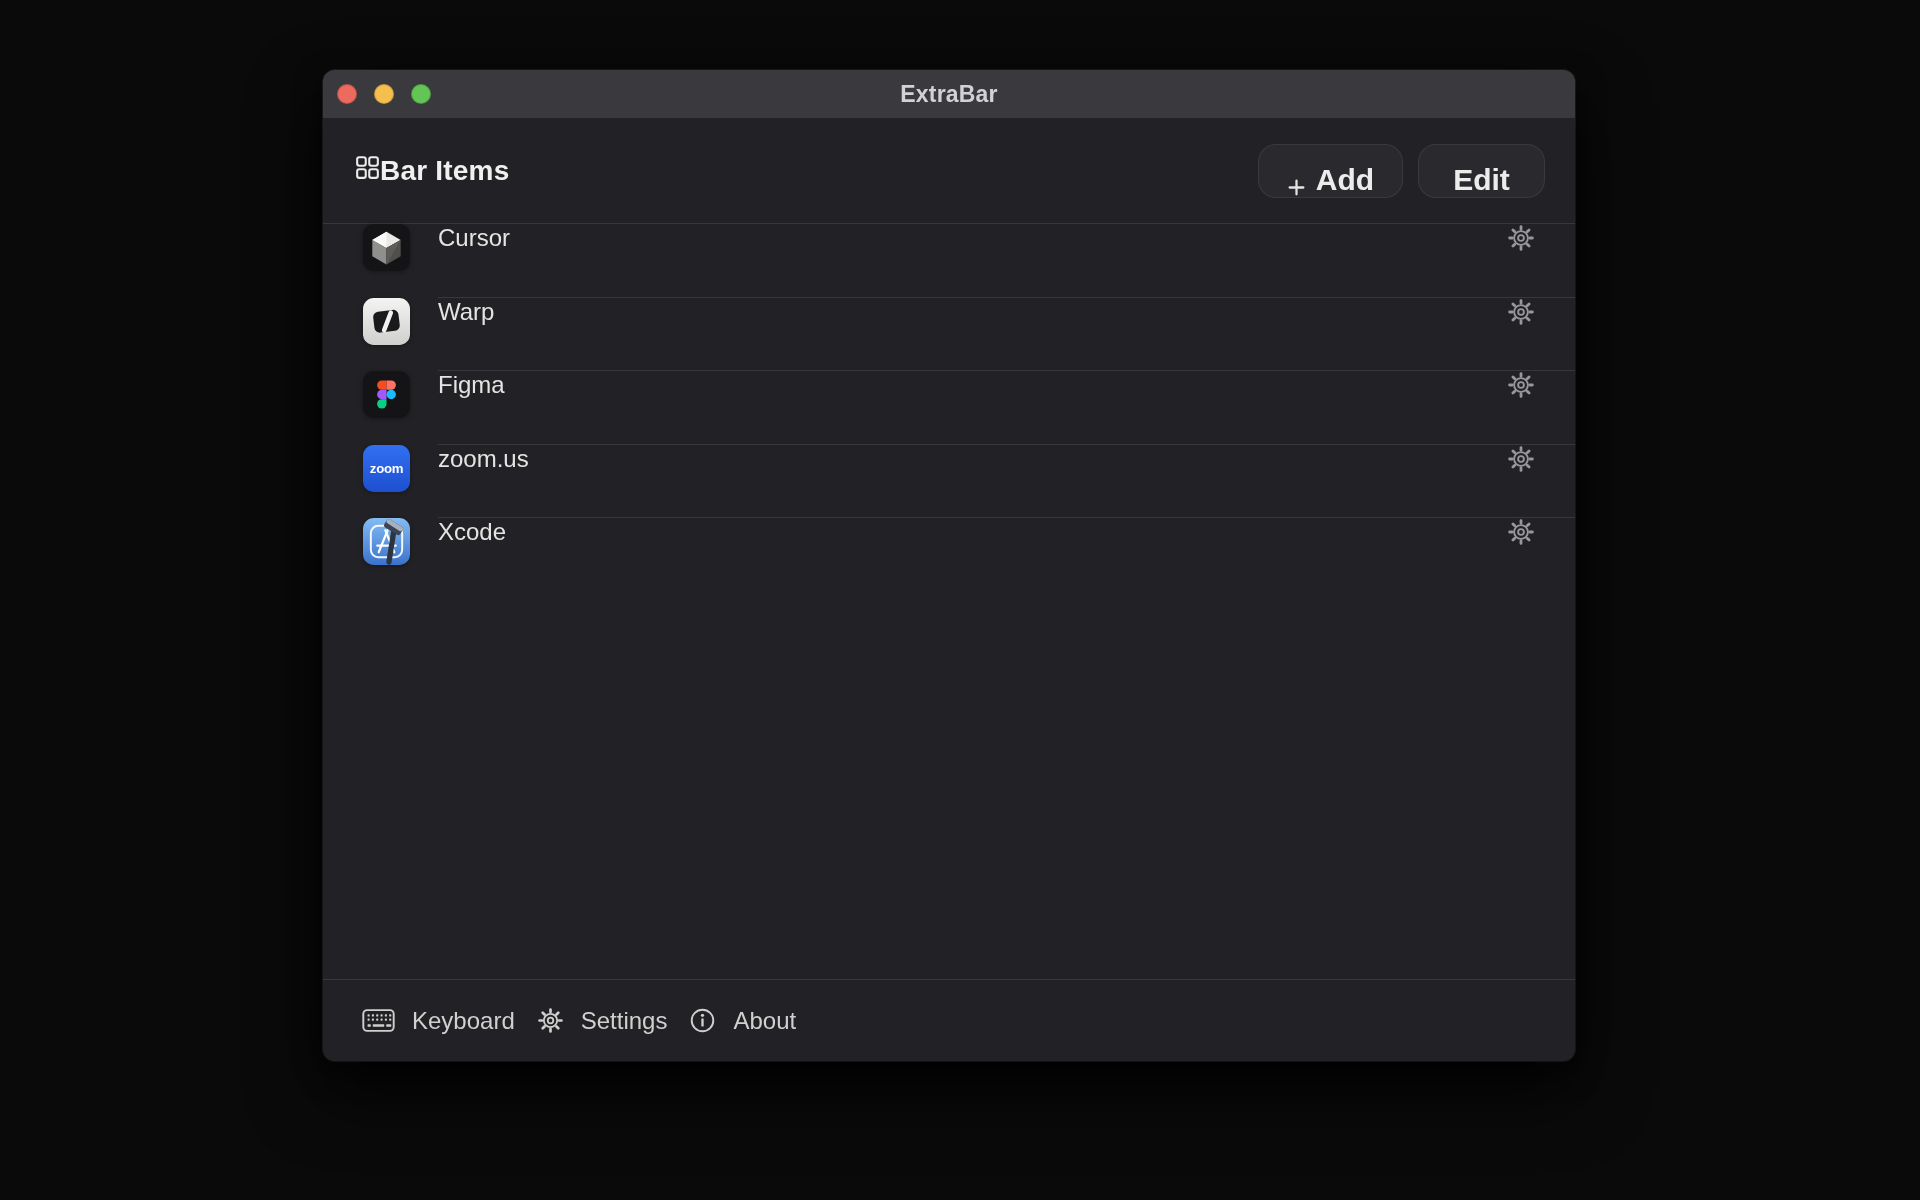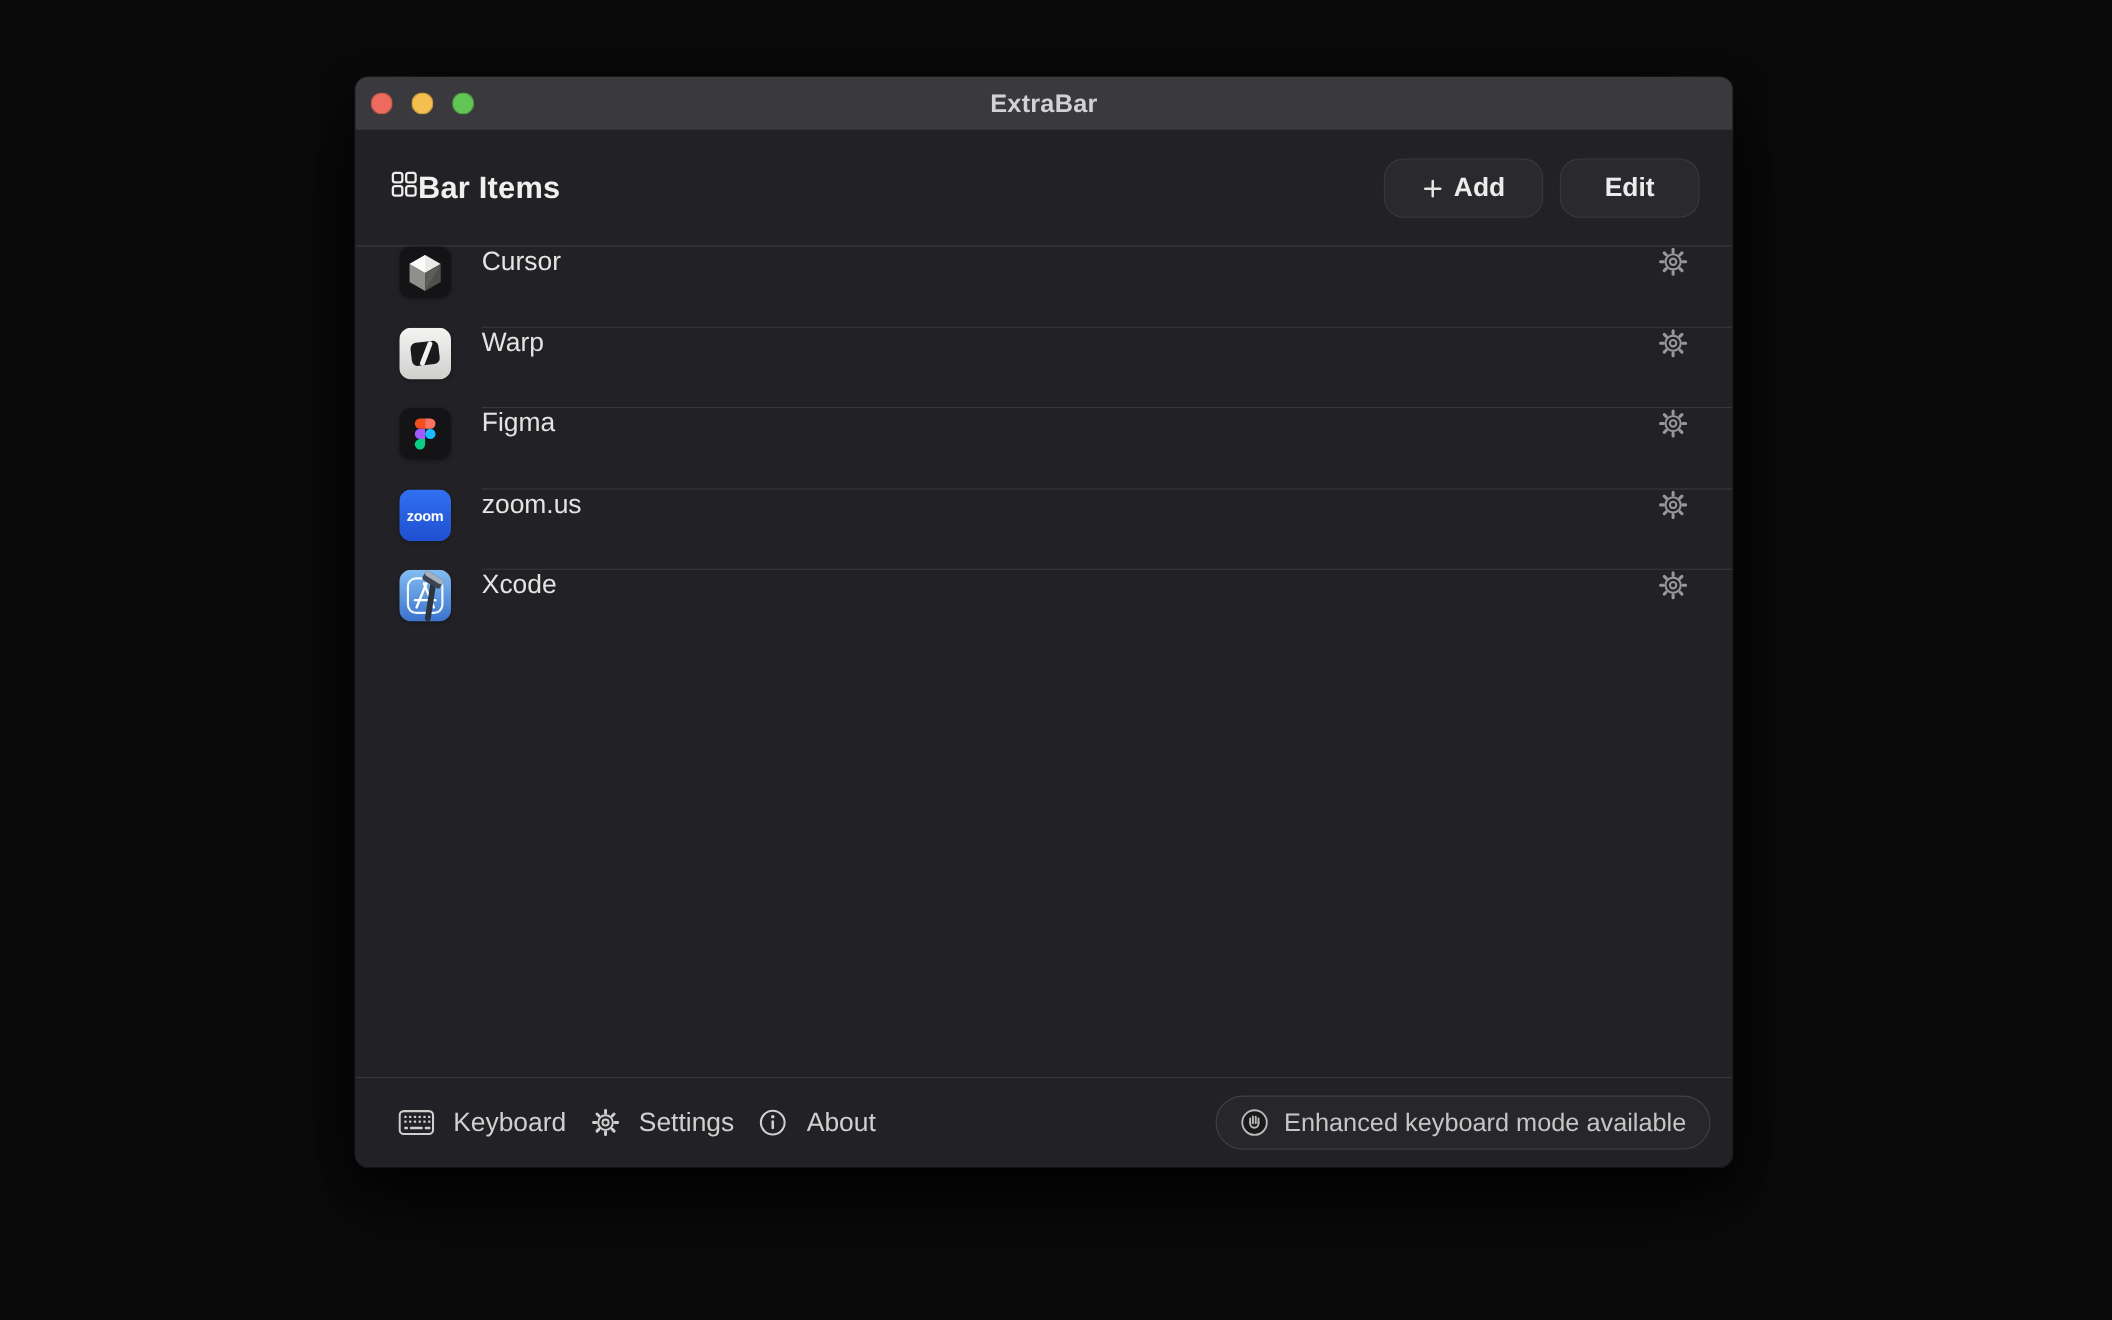--- a/index.html
+++ b/index.html
@@ -54,27 +54,27 @@
     display: flex; align-items: center;
     padding: 0 30px 0 32px;
     border-bottom: 1px solid rgba(255,255,255,0.10);
   }
   .header-left { display: flex; align-items: flex-start; gap: 0; }
   .grid-icon { width: 25px; height: 25px; color: #ececea; display: block; }
   .page-title { font-size: 28px; font-weight: 700; color: #f0f0ee; letter-spacing: 0.2px; }
   .header-buttons { margin-left: auto; display: flex; gap: 15px; }
   .btn {
     height: 54px;
-    display: inline-flex; align-items: center; justify-content: center;
+    display: inline-flex; align-items: flex-end; justify-content: center;
     gap: 10px;
     background: #2a292e;
     border: 1px solid rgba(255,255,255,0.08);
     border-radius: 18px;
     color: #ececea;
-    font-size: 24px; font-weight: 600;
+    font-size: 30px; font-weight: 600;
     font-family: inherit;
     cursor: pointer;
   }
   .btn-add { width: 145px; }
   .btn-edit { width: 127px; }
   .plus-icon { width: 19px; height: 19px; color: #e4e4e2; display: block; }
   
   .list { display: flex; flex-direction: column; }
   .row {
     height: 73.5px;
@@ -100,21 +100,21 @@
     cursor: pointer;
     display: flex; align-items: center; justify-content: center;
   }
   .gear-btn svg { width: 28px; height: 28px; display: block; }
   .spacer { flex: 1; }
   
   .footer {
     height: 82px; flex: 0 0 82px;
     border-top: 1px solid rgba(255,255,255,0.10);
     display: flex; align-items: center;
-    padding: 0 20px 0 39px;
+    padding: 0 56px 0 39px;
     gap: 22px;
   }
   .footer-item {
     display: flex; align-items: center; gap: 17px;
     background: none; border: none; padding: 0;
     color: #d0d0ce; font-size: 24px; font-family: inherit;
     cursor: pointer;
   }
   .footer-item svg { display: block; color: #cfcfcd; }
   .status-badge {
@@ -356,21 +356,15 @@
           <use href="#sym-gear"></use>
         </svg>
       <span>Settings</span>
     </button>
     <button class="footer-item">
       <svg width="27" height="27">
           <use href="#sym-info"></use>
         </svg>
       <span>About</span>
     </button>
-    <button class="status-badge">
-      <svg width="27" height="27">
-          <use href="#sym-hand"></use>
-        </svg>
-      <span>Enhanced keyboard mode available</span>
-    </button>
   </div>
 
 </div>
 
 </body></html>

